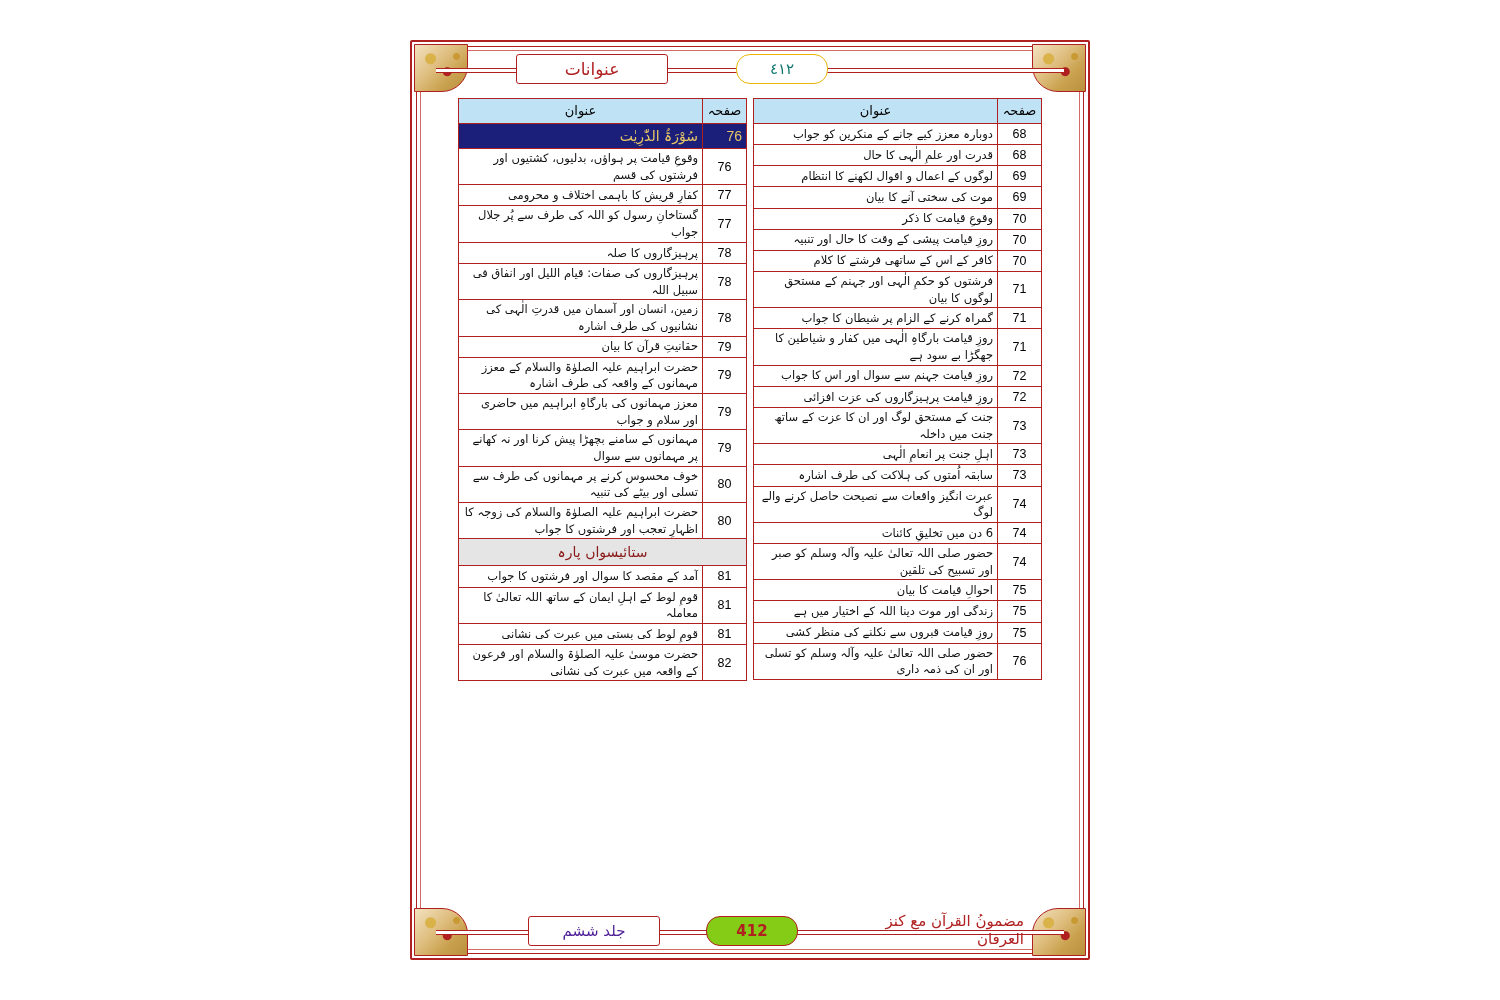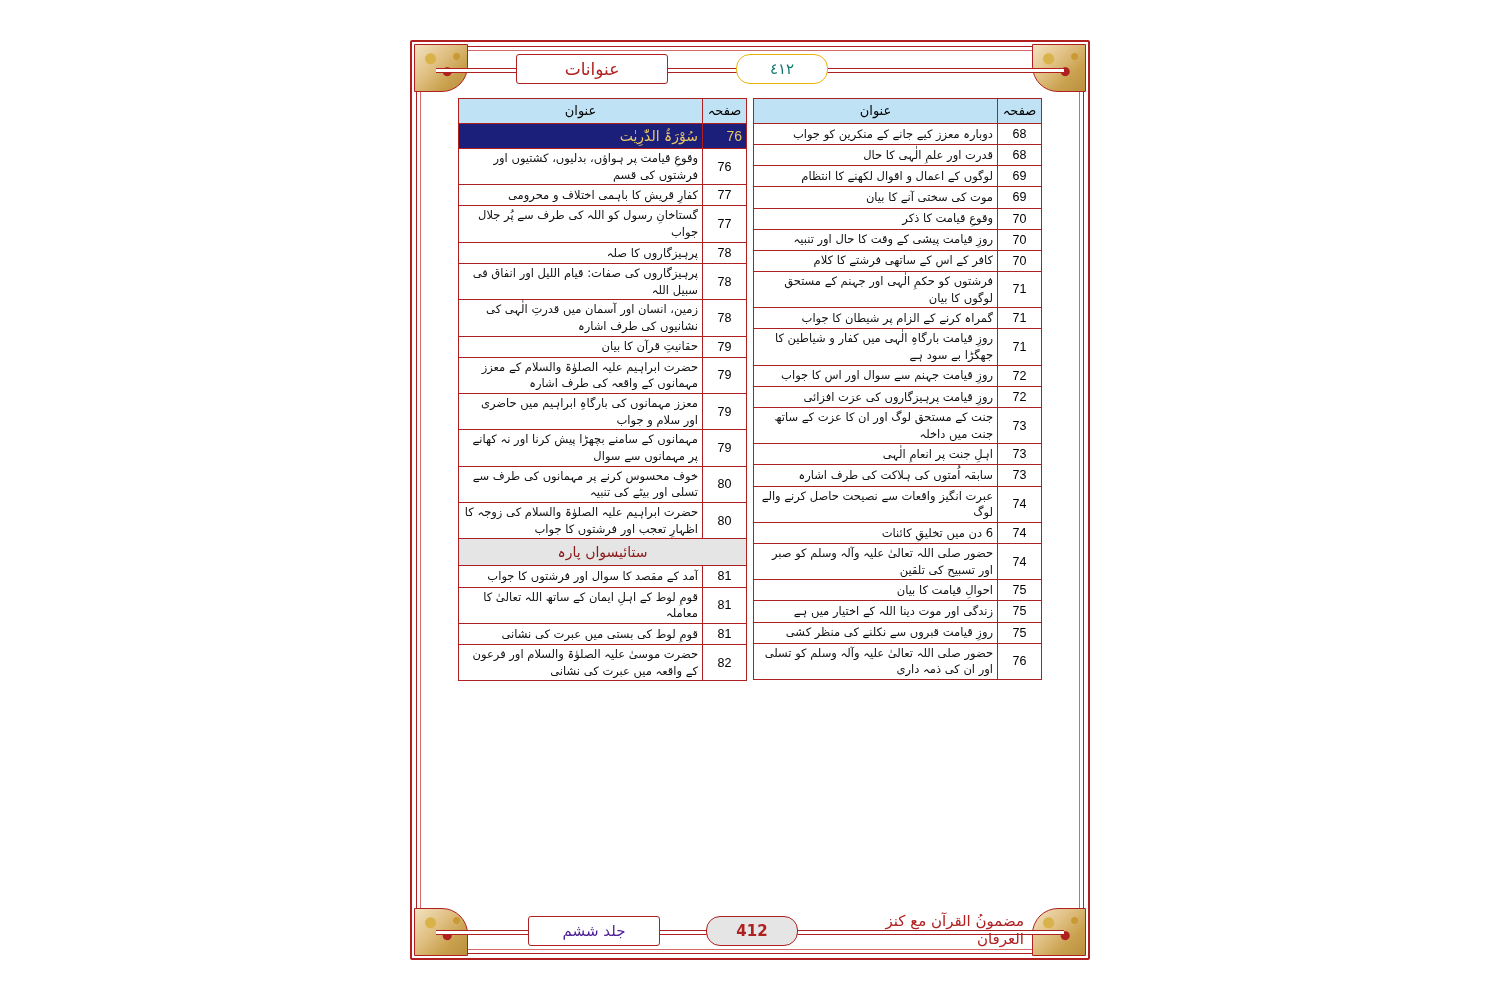--- a/index.html
+++ b/index.html
@@ -73,21 +73,21 @@
   }
   .footer-band .band-line{top:14px;}
   .ftr-left{
     position:absolute;left:92px;top:0;width:130px;height:28px;
     border:1px solid #b02020;border-radius:3px;background:#fff;
     display:flex;align-items:center;justify-content:center;
     font-size:15px;color:#4c1d95;direction:rtl;
   }
   .ftr-page{
     position:absolute;left:270px;top:0;width:90px;height:28px;
-    border:1px solid #b02020;border-radius:14px;background:#e5e5e5;
+    border:1px solid #b02020;border-radius:14px;background:#84cc16;
     display:flex;align-items:center;justify-content:center;
     font-size:15px;color:#b02020;font-weight:bold;
   }
   .ftr-right{
     position:absolute;right:40px;top:0;width:190px;height:28px;
     display:flex;align-items:center;justify-content:center;
     font-size:15px;color:#b02020;direction:rtl;
   }
 
   

